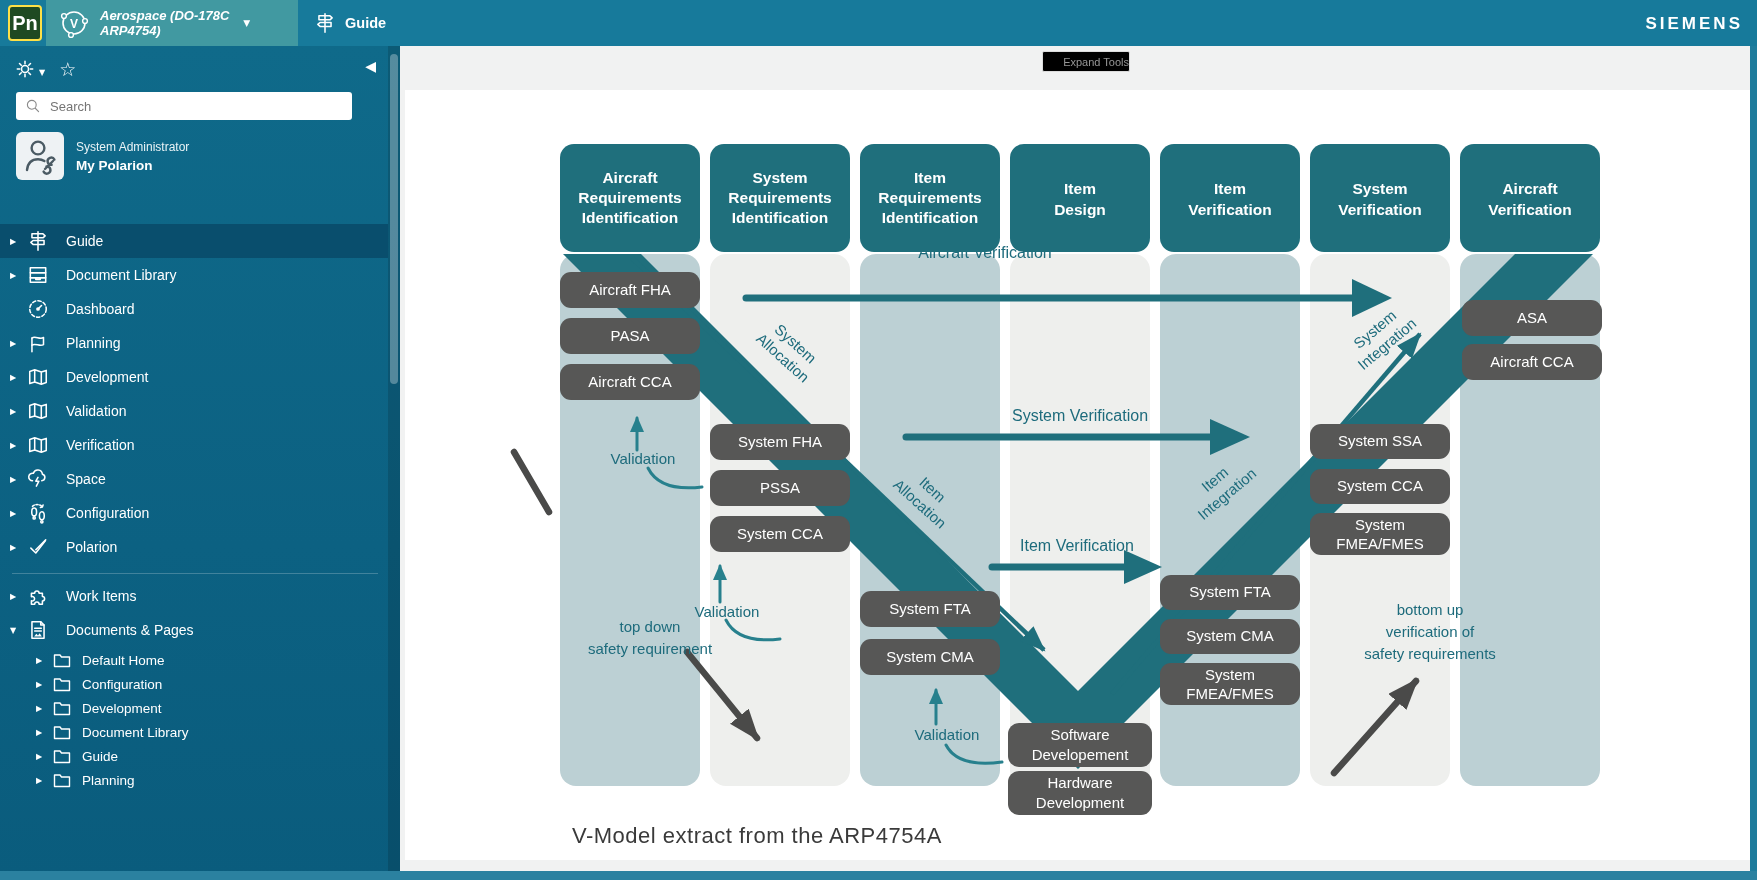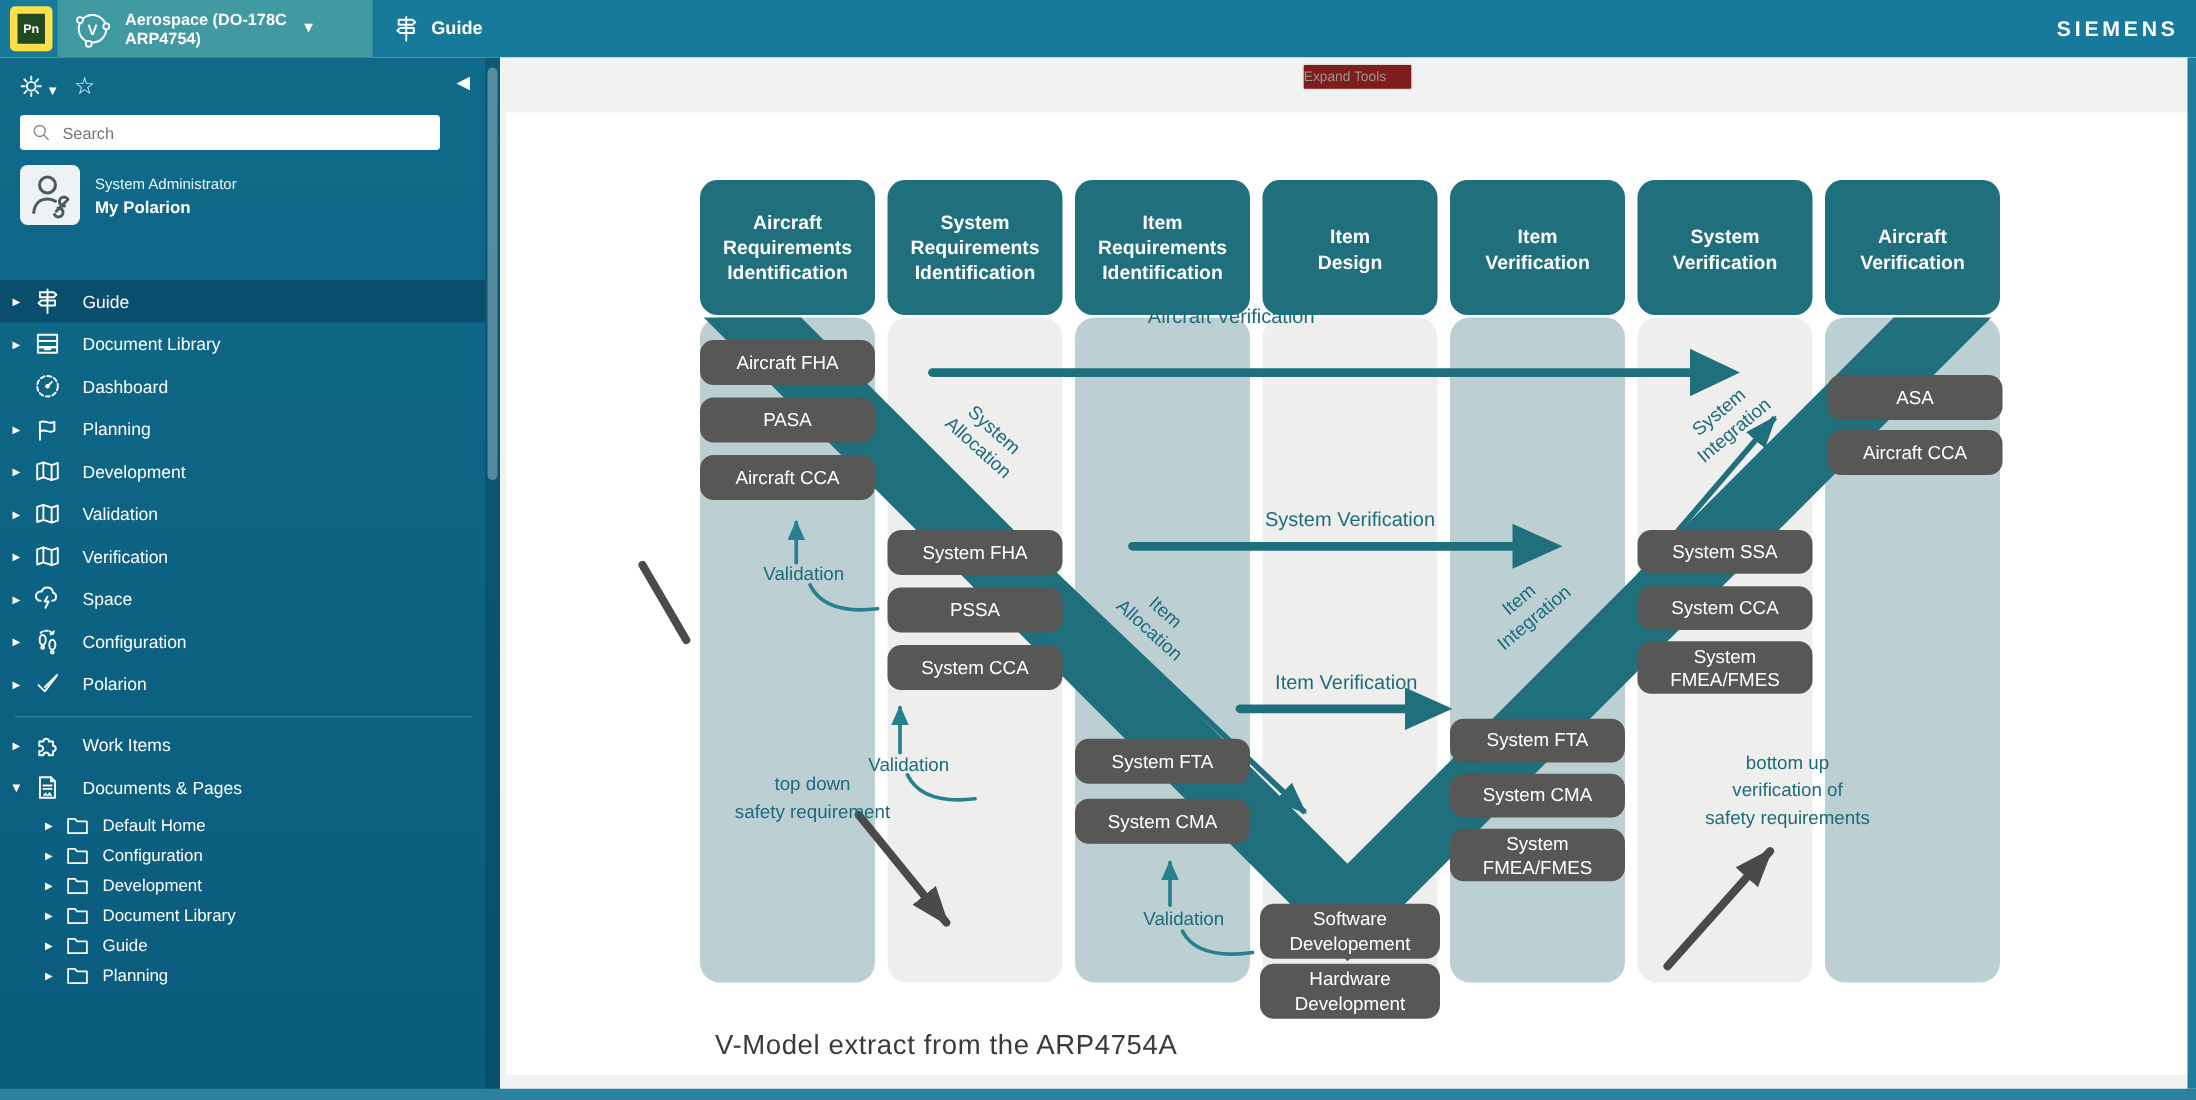--- a/index.html
+++ b/index.html
@@ -1,26 +1,26 @@
 <!DOCTYPE html>
 <html><head>
 <meta charset="utf-8">
 <style>
   html,body{margin:0;padding:0;width:1757px;height:880px;overflow:hidden;
     font-family:"Liberation Sans",sans-serif;background:#fff;}
   .abs{position:absolute;}
   
   #topbar{position:absolute;left:0;top:0;width:1757px;height:46px;background:#177a9b;}
   #pn-logo{position:absolute;left:8px;top:5px;width:34px;height:36px;background:#1f4a22;
-    border:6px solid #fde047;border-radius:4px;color:#fff;font-weight:bold;font-size:10px;
+    border:2px solid #fde047;border-radius:4px;color:#fff;font-weight:bold;font-size:20px;
     display:flex;align-items:center;justify-content:center;box-sizing:border-box;}
   #proj{position:absolute;left:46px;top:0;width:252px;height:46px;background:#4199a1;
     display:flex;align-items:center;cursor:pointer;}
   #proj .vicon{margin-left:12px;width:32px;height:32px;flex:0 0 auto;}
-  #proj .ptxt{margin-left:10px;color:#fff;font-weight:bold;font-size:13px;line-height:15px;}
+  #proj .ptxt{margin-left:10px;color:#fff;font-weight:bold;font-size:13px;line-height:15px;font-style:italic;}
   #proj .caret{color:#fff;font-size:9px;margin-left:14px;font-family:"DejaVu Sans",sans-serif;}
   #topview{position:absolute;left:314px;top:0;height:46px;display:flex;align-items:center;}
   #topview .glabel{color:#fff;font-weight:bold;font-size:14.5px;margin-left:9px;}
   #brand{position:absolute;right:14px;top:14px;color:#fff;font-weight:bold;font-size:17px;
     letter-spacing:3px;font-family:"Liberation Sans",sans-serif;}
   
   #sidebar{position:absolute;left:0;top:46px;width:400px;height:834px;
     background:linear-gradient(180deg,#0f6a8a 0%,#0c6182 60%,#0a5c7d 100%);}
   #sb-scroll{position:absolute;right:0;top:0;width:12px;height:100%;background:rgba(0,0,0,.14);}
   #sb-thumb{position:absolute;right:2px;top:8px;width:8px;height:330px;border-radius:4px;
@@ -44,23 +44,23 @@
     font-family:"DejaVu Sans",sans-serif;}
   .nav .icn{width:24px;height:22px;margin-right:16px;}
   .sub{position:absolute;left:26px;width:360px;height:24px;display:flex;align-items:center;
     color:#fff;font-size:13.5px;cursor:pointer;}
   .sub .icn{width:20px;height:18px;margin-right:10px;}
   #sb-divider{position:absolute;left:12px;width:366px;height:1px;background:rgba(255,255,255,.22);}
   svg.icn,svg.lineicn{stroke:#fff;fill:none;stroke-width:1.4;stroke-linecap:round;stroke-linejoin:round;}
   
   #content-bg{position:absolute;left:400px;top:46px;width:1357px;height:834px;background:#f1f2f2;}
   #card{position:absolute;left:405px;top:90px;width:1352px;height:770px;background:#fff;}
-  #expandtools{position:absolute;left:1042px;top:51px;width:86px;height:19px;background:#7f1d1d;
+  #expandtools{position:absolute;left:1042px;top:51px;width:86px;height:19px;background:#000000;
     border:1px solid #dcdcdc;border-radius:2px;color:#979797;font-size:11px;display:flex;
-    align-items:center;justify-content:flex-start;cursor:pointer;}
+    align-items:center;justify-content:flex-end;cursor:pointer;}
   #bottombar{position:absolute;left:0;top:871px;width:1757px;height:9px;background:#2b81a0;}
   #rightedge{position:absolute;right:0;top:46px;width:7px;height:825px;background:#1e7c9c;}
   
   text{font-family:"Liberation Sans",sans-serif;}
   .hdr{fill:#fff;font-weight:bold;font-size:15.5px;text-anchor:middle;}
   .bx{fill:#fff;font-size:15px;text-anchor:middle;}
   .flbl{fill:#1d6b7c;font-size:16px;text-anchor:middle;}
   .rot{fill:#1d6b7c;font-size:15px;text-anchor:middle;}
   .ann{fill:#1d6b7c;font-size:15px;text-anchor:middle;}
   .cap{fill:#3a3a3a;font-size:22px;letter-spacing:.5px;}

